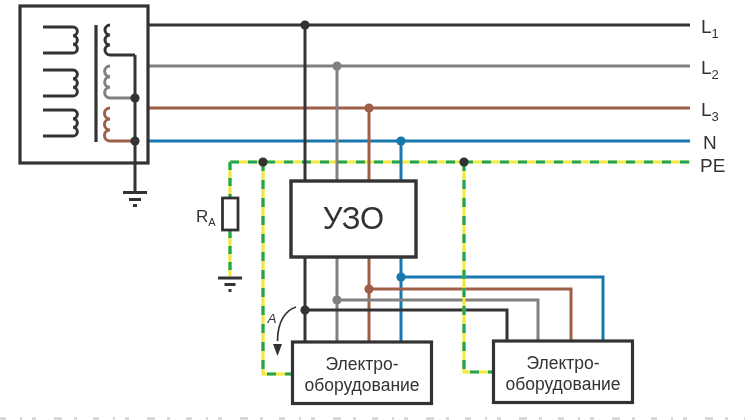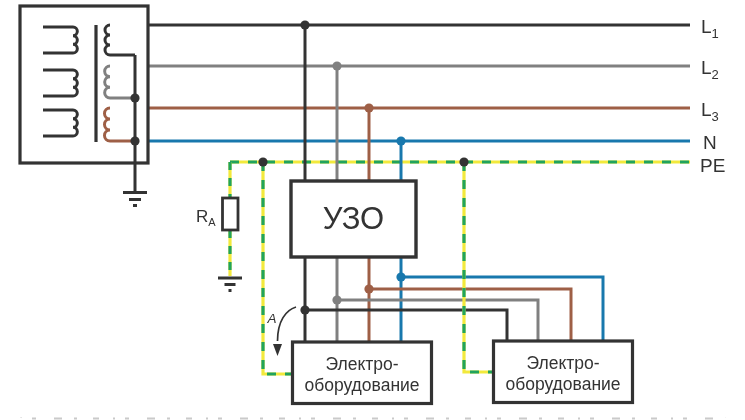--- a/index.html
+++ b/index.html
@@ -1,19 +1,18 @@
 <!DOCTYPE html>
 <html><head>
 <meta charset="utf-8">
 <style>
   html,body{margin:0;padding:0;background:#fff;}
   .canvas{
     width:745px;height:420px;background:#ffffff;position:relative;overflow:hidden;
     font-family:"Liberation Sans", sans-serif;
-    border-radius:32px;
   }
   svg{display:block;}
   svg text{font-family:"Liberation Sans", sans-serif;}
 </style>
 </head>
 <body>
 
 <div class="canvas">
 <svg width="745" height="420" viewBox="0 0 745 420">
 

